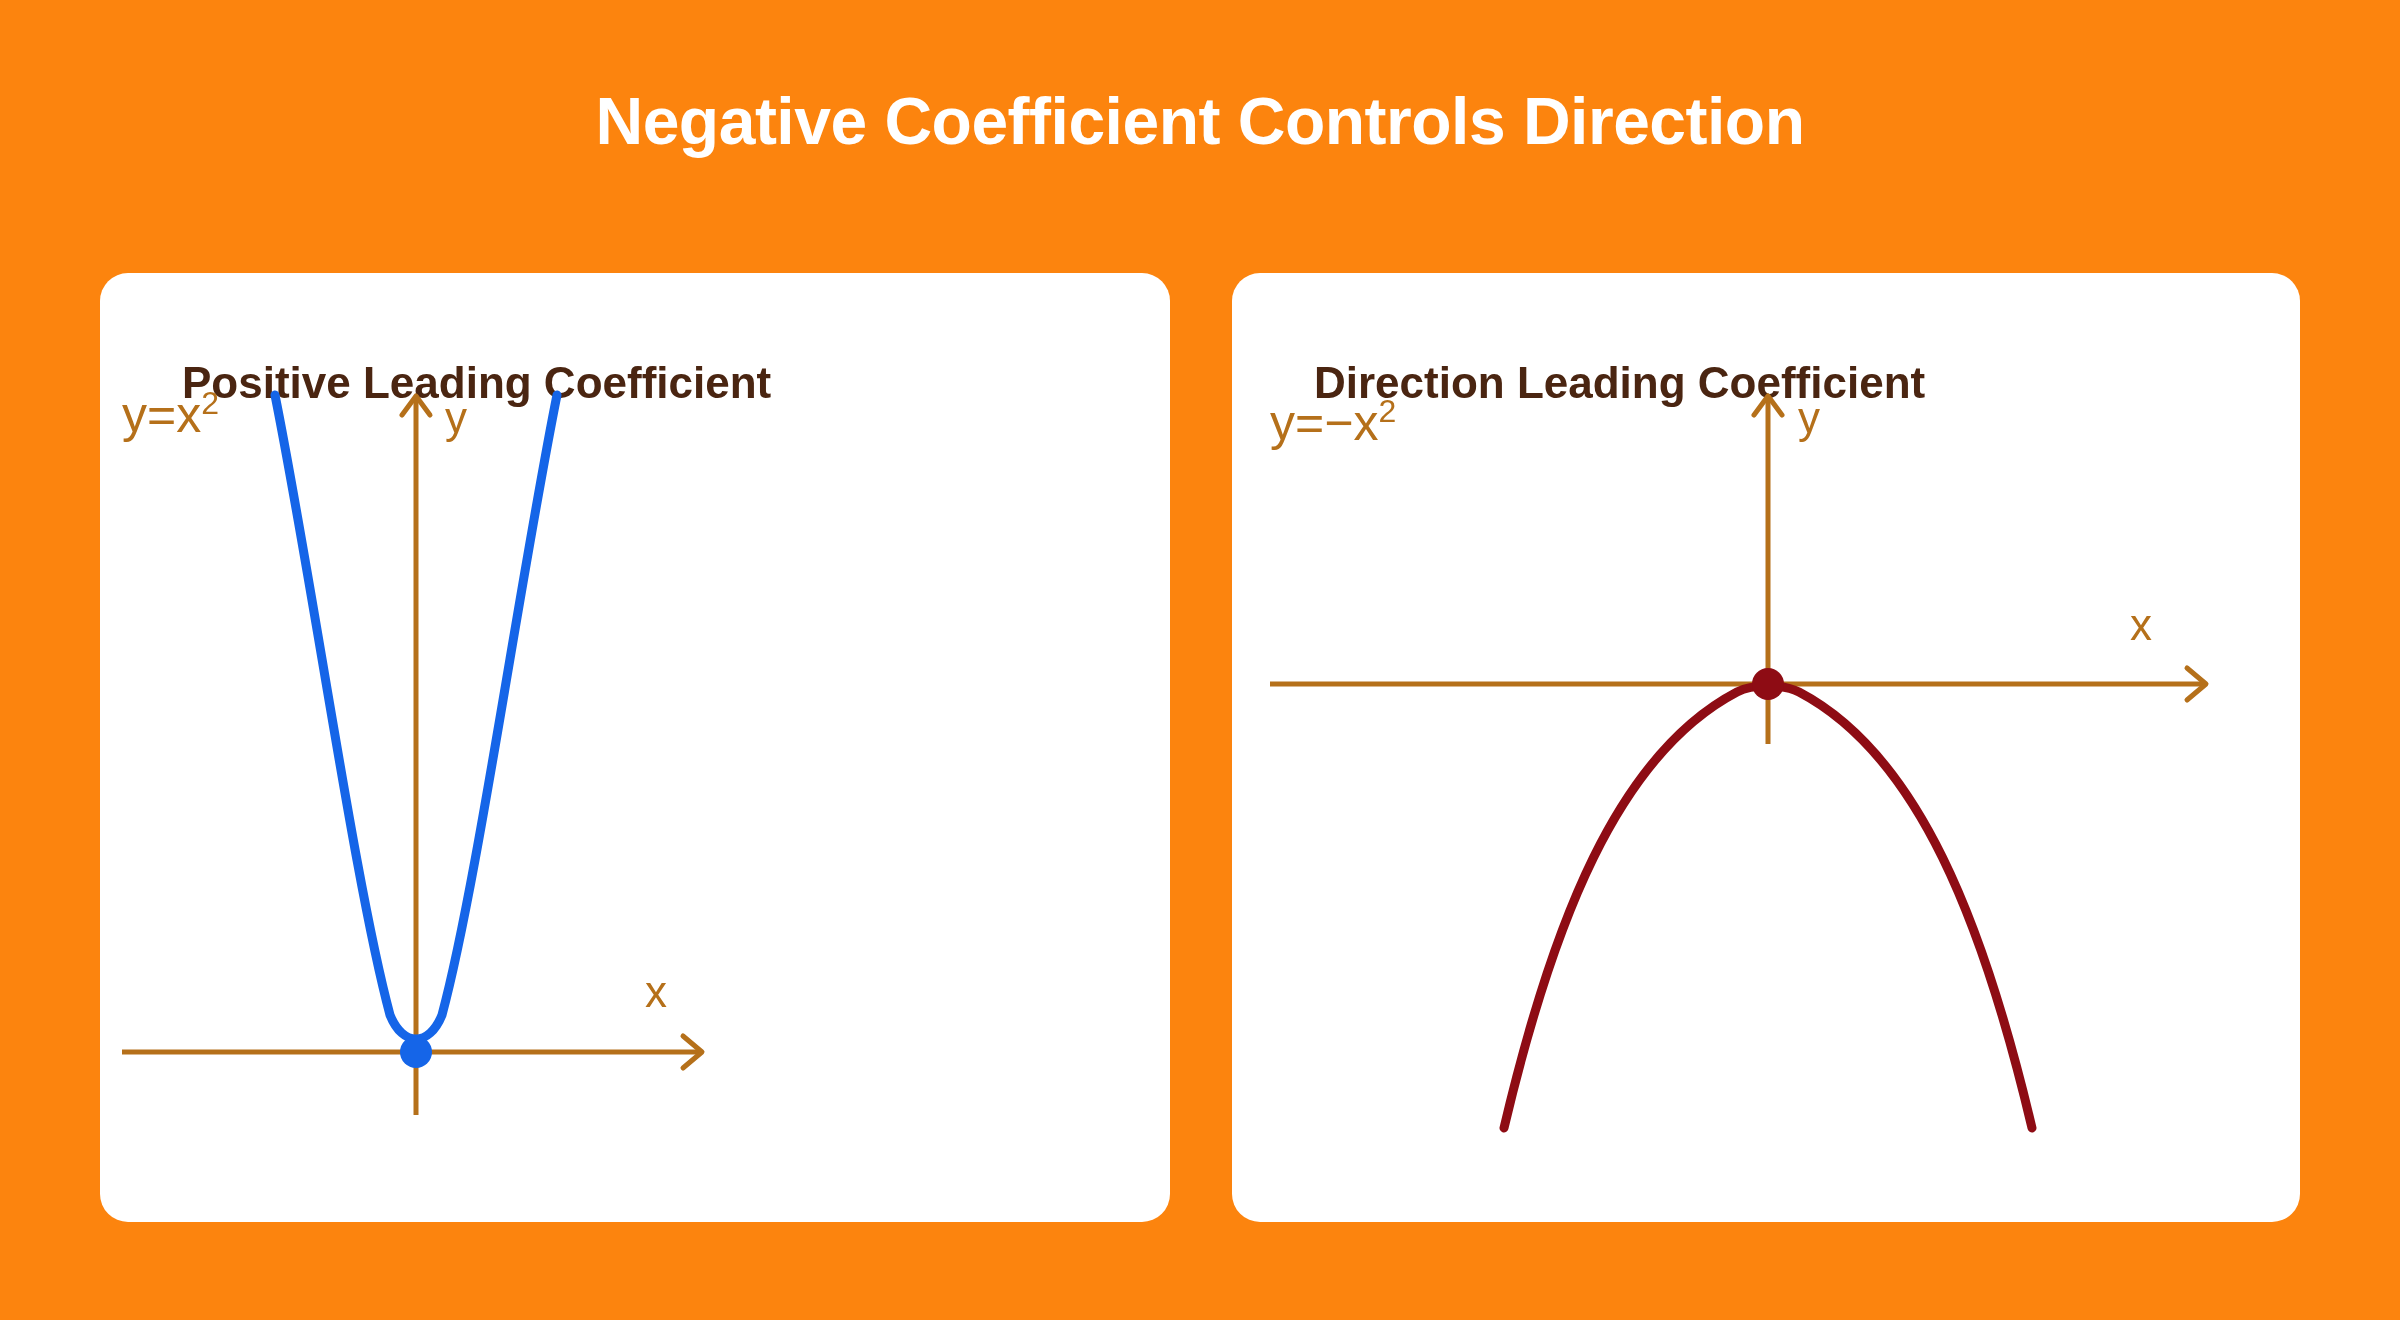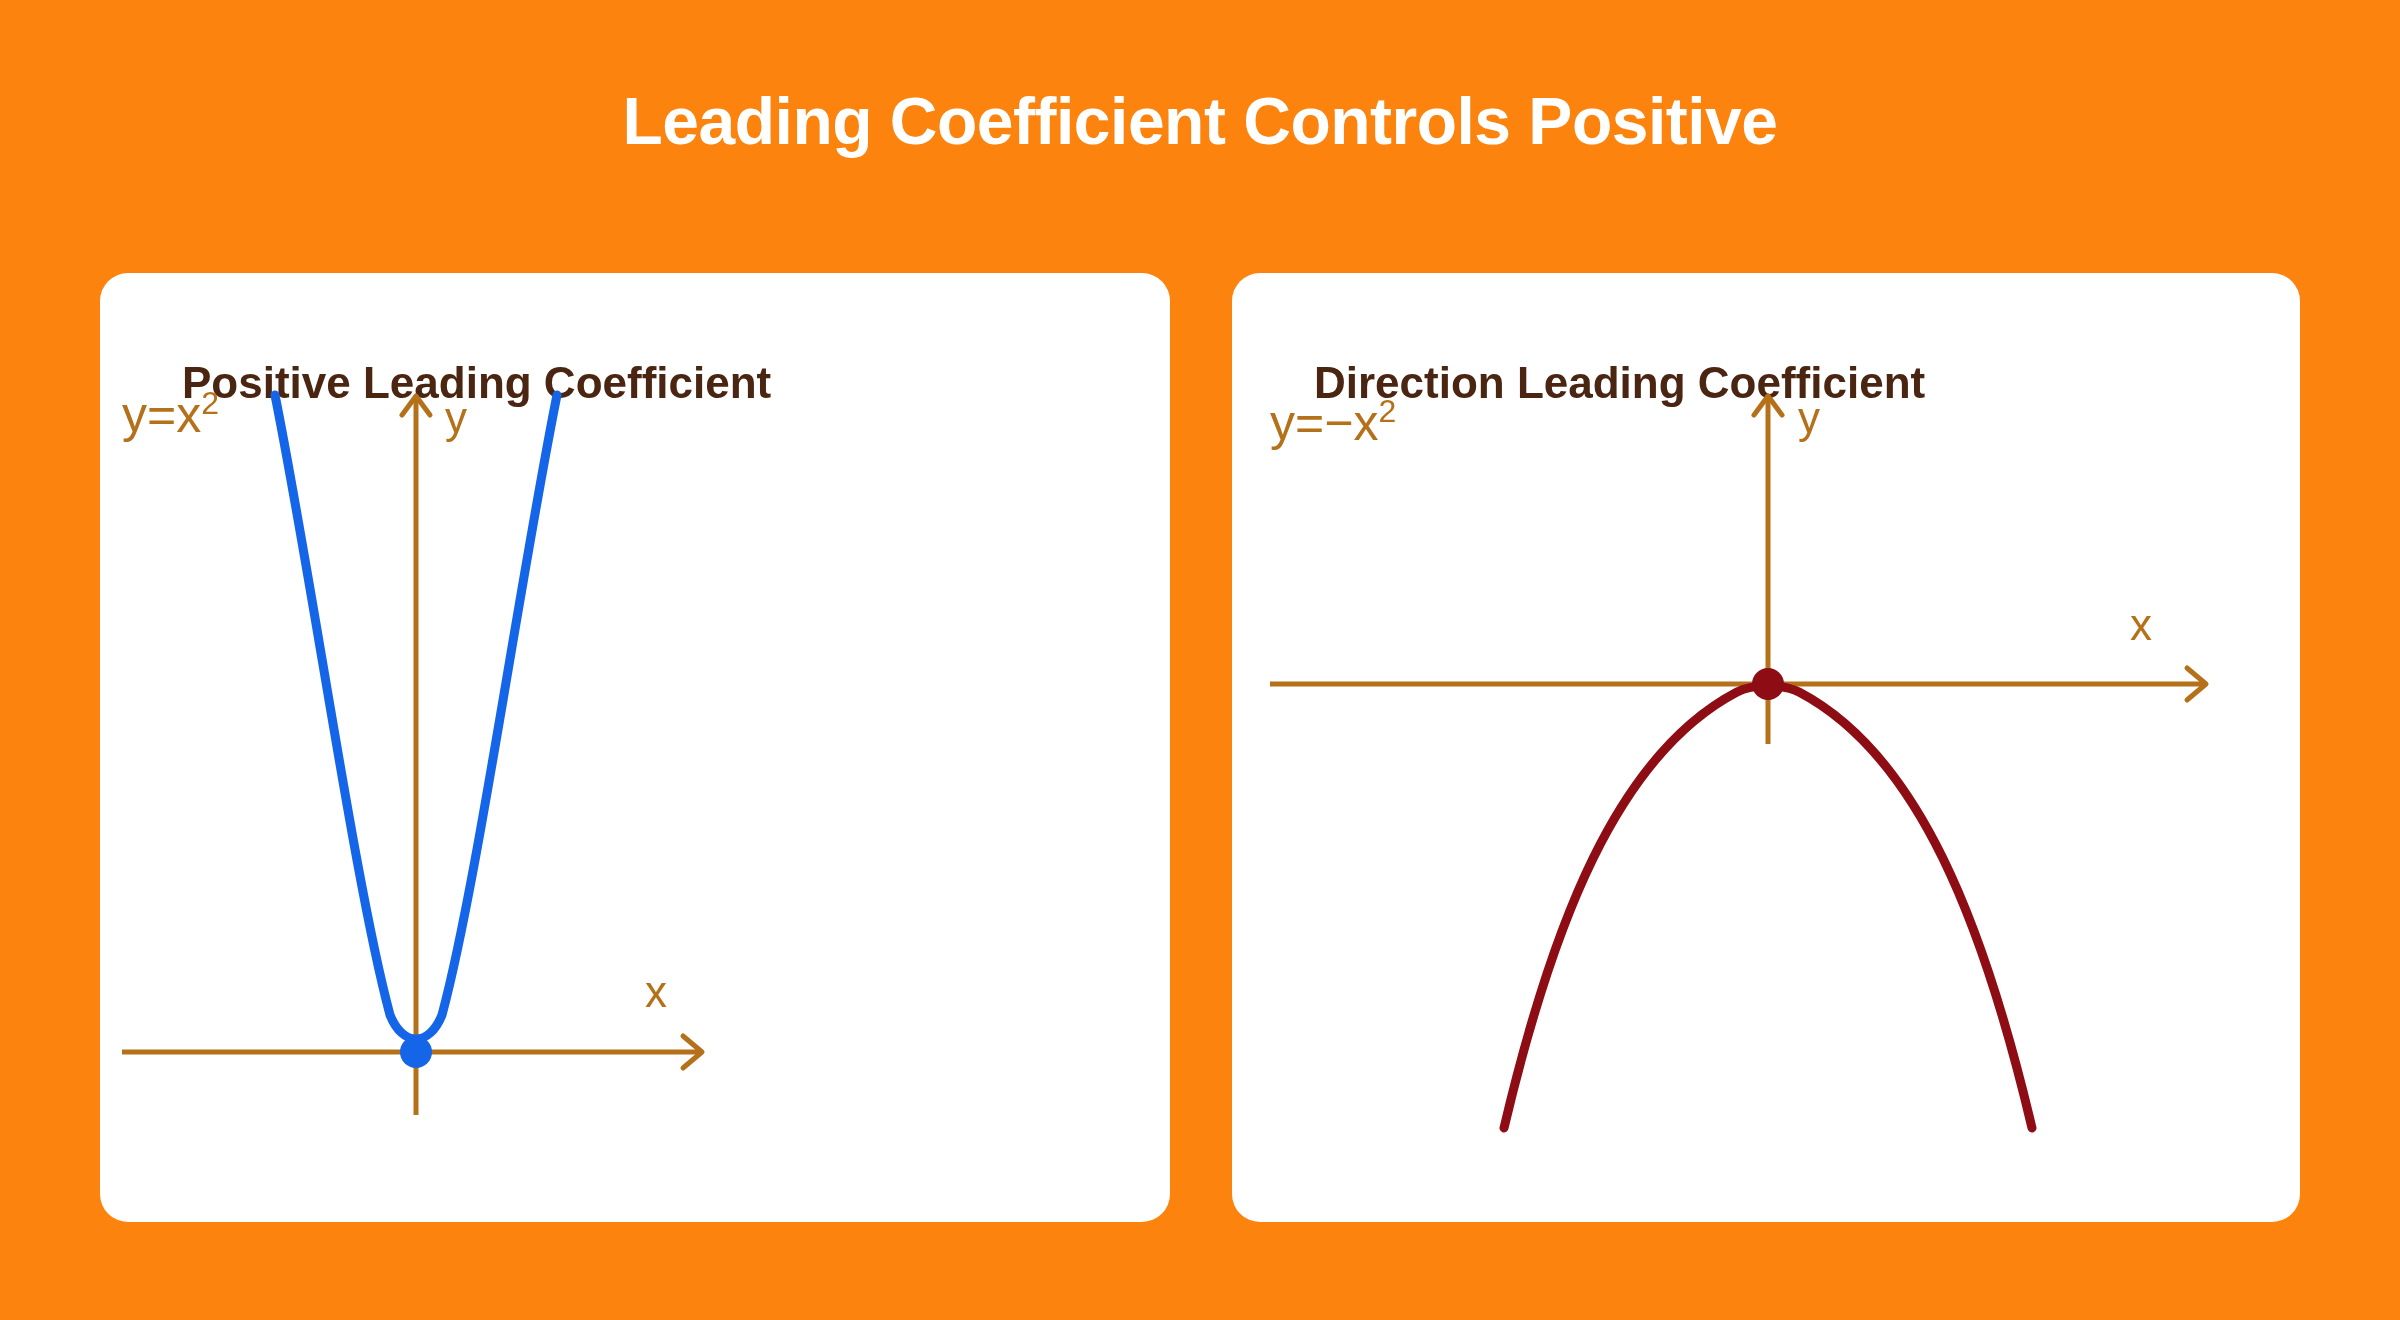--- a/index.html
+++ b/index.html
@@ -73,21 +73,21 @@
   }
   .axis-label {
     font-family: "Liberation Sans", sans-serif;
     font-size: 44px;
     fill: #b5701a;
   }
 </style>
 </head>
 <body>
 
-<div class="page-title">Leading Coefficient Controls Positive</div>
+<div class="page-title">Negative Coefficient Controls Direction</div>
 
 <div class="card card-left">
 
   <div class="card-title">Positive Leading Coefficient</div>
 
   <div class="plot">
     <svg viewBox="0 0 1070 949" preserveAspectRatio="none" aria-hidden="true">
 
       <line x1="22" y1="767" x2="600" y2="767" stroke="#b5701a" stroke-width="5"></line>
 

